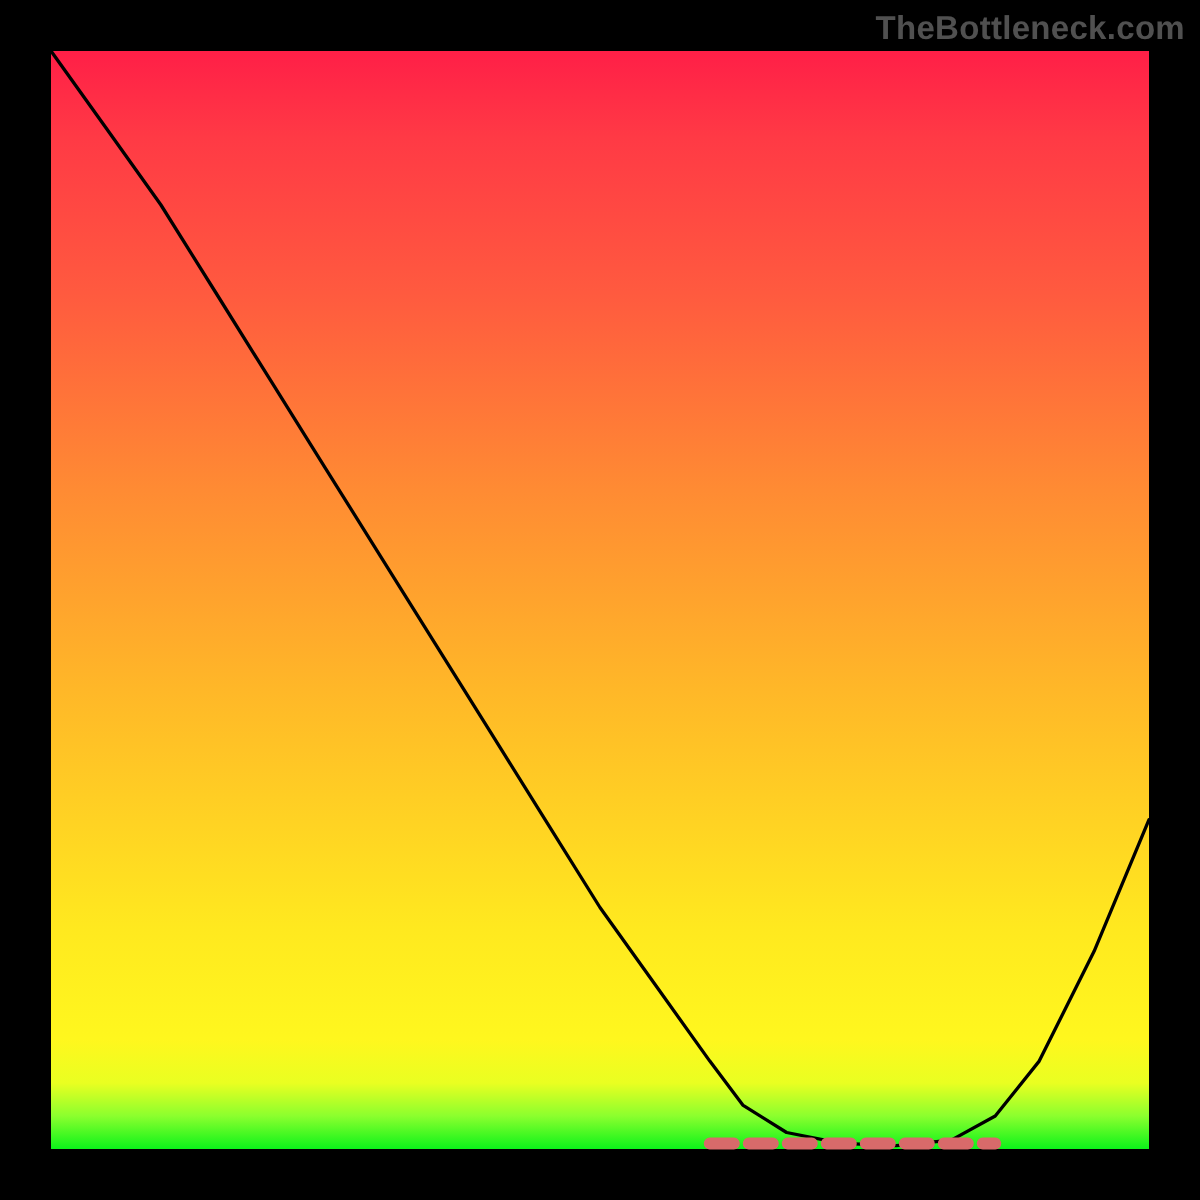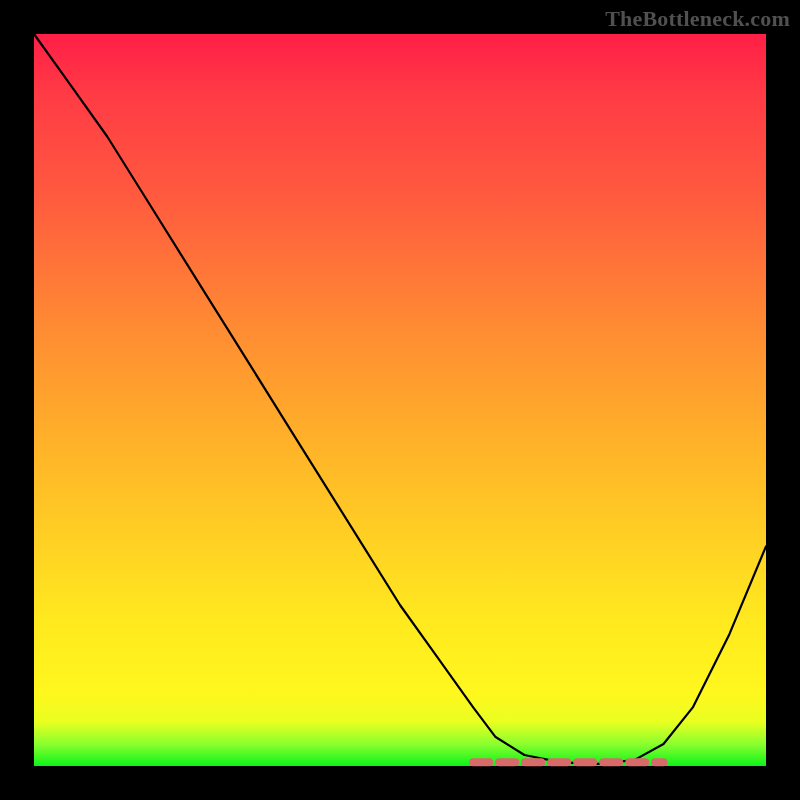--- a/index.html
+++ b/index.html
@@ -8,21 +8,20 @@
     width: 800px;
     height: 800px;
     background: #000;
     font-family: Arial, Helvetica, sans-serif;
   }
   .frame {
     position: relative;
     width: 800px;
     height: 800px;
     background: #000;
-    font-family: Liberation Serif, serif;
   }
   .watermark {
     position: absolute;
     top: 6px;
     right: 10px;
     color: #505050;
     font-size: 22px;
     font-weight: 600;
     letter-spacing: 0.2px;
     z-index: 5;

